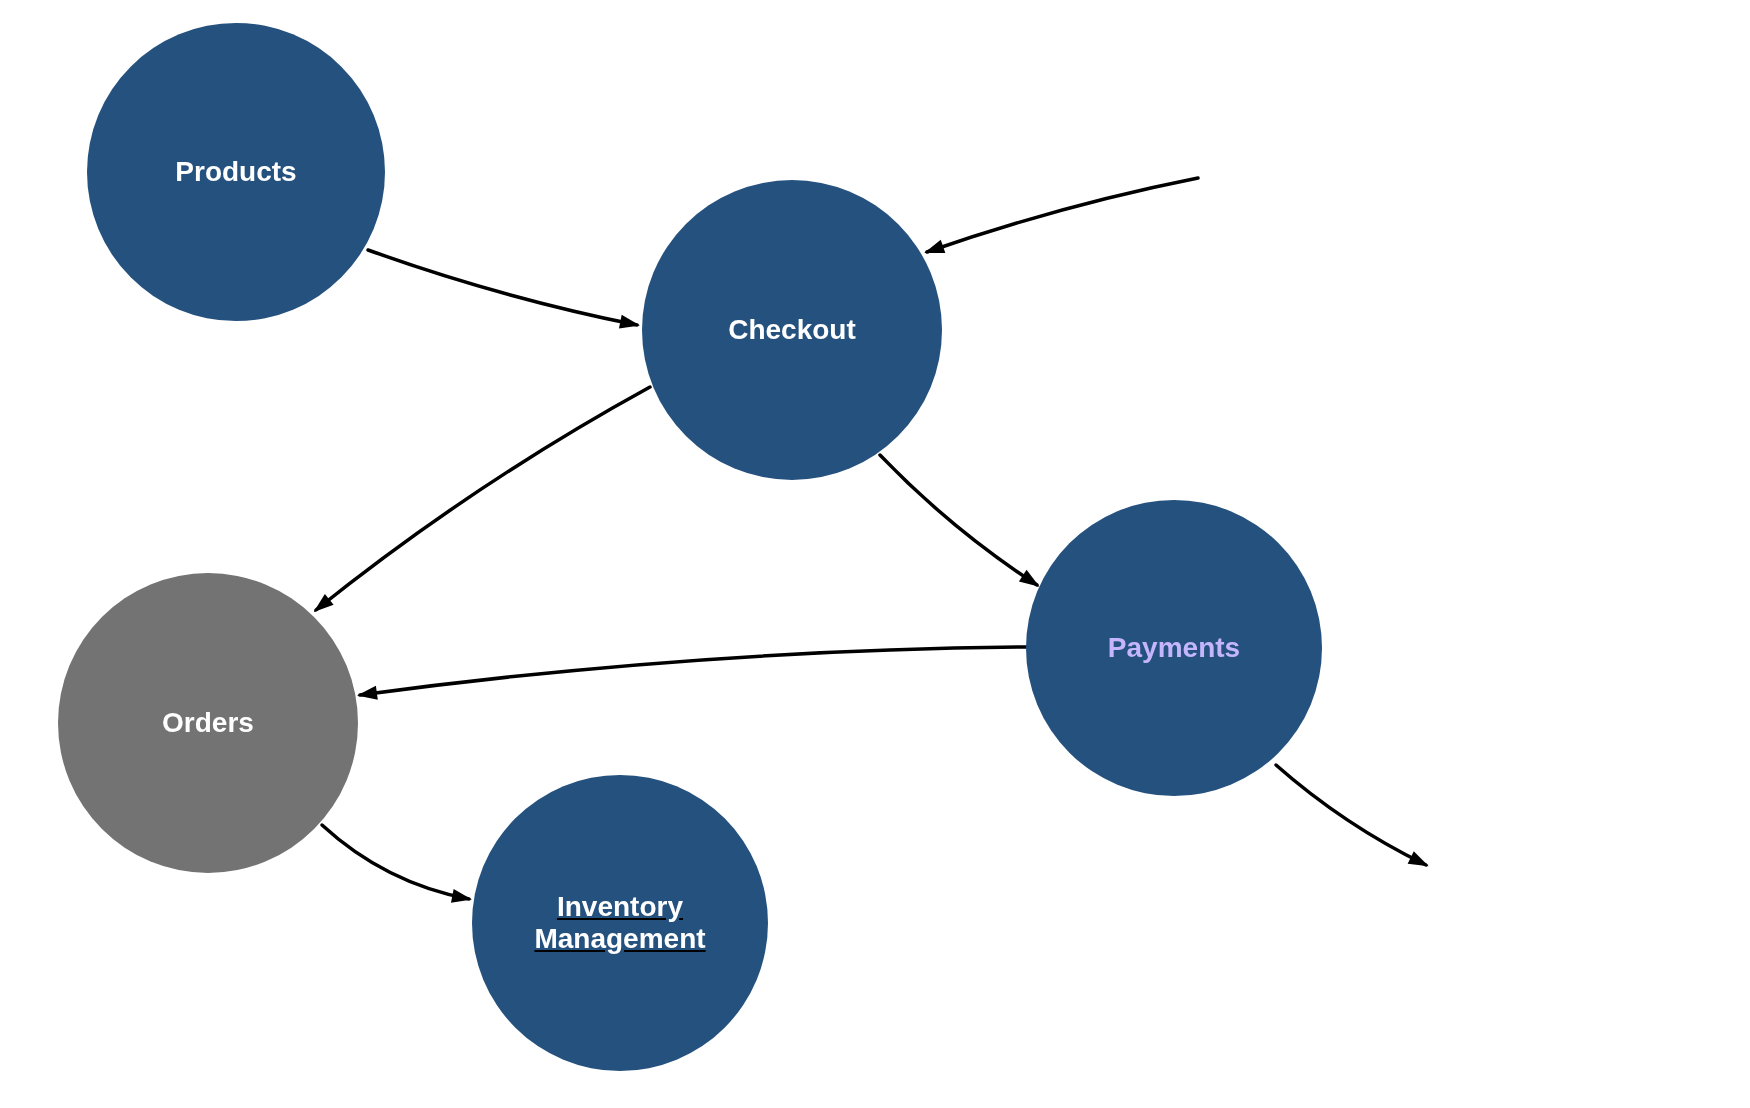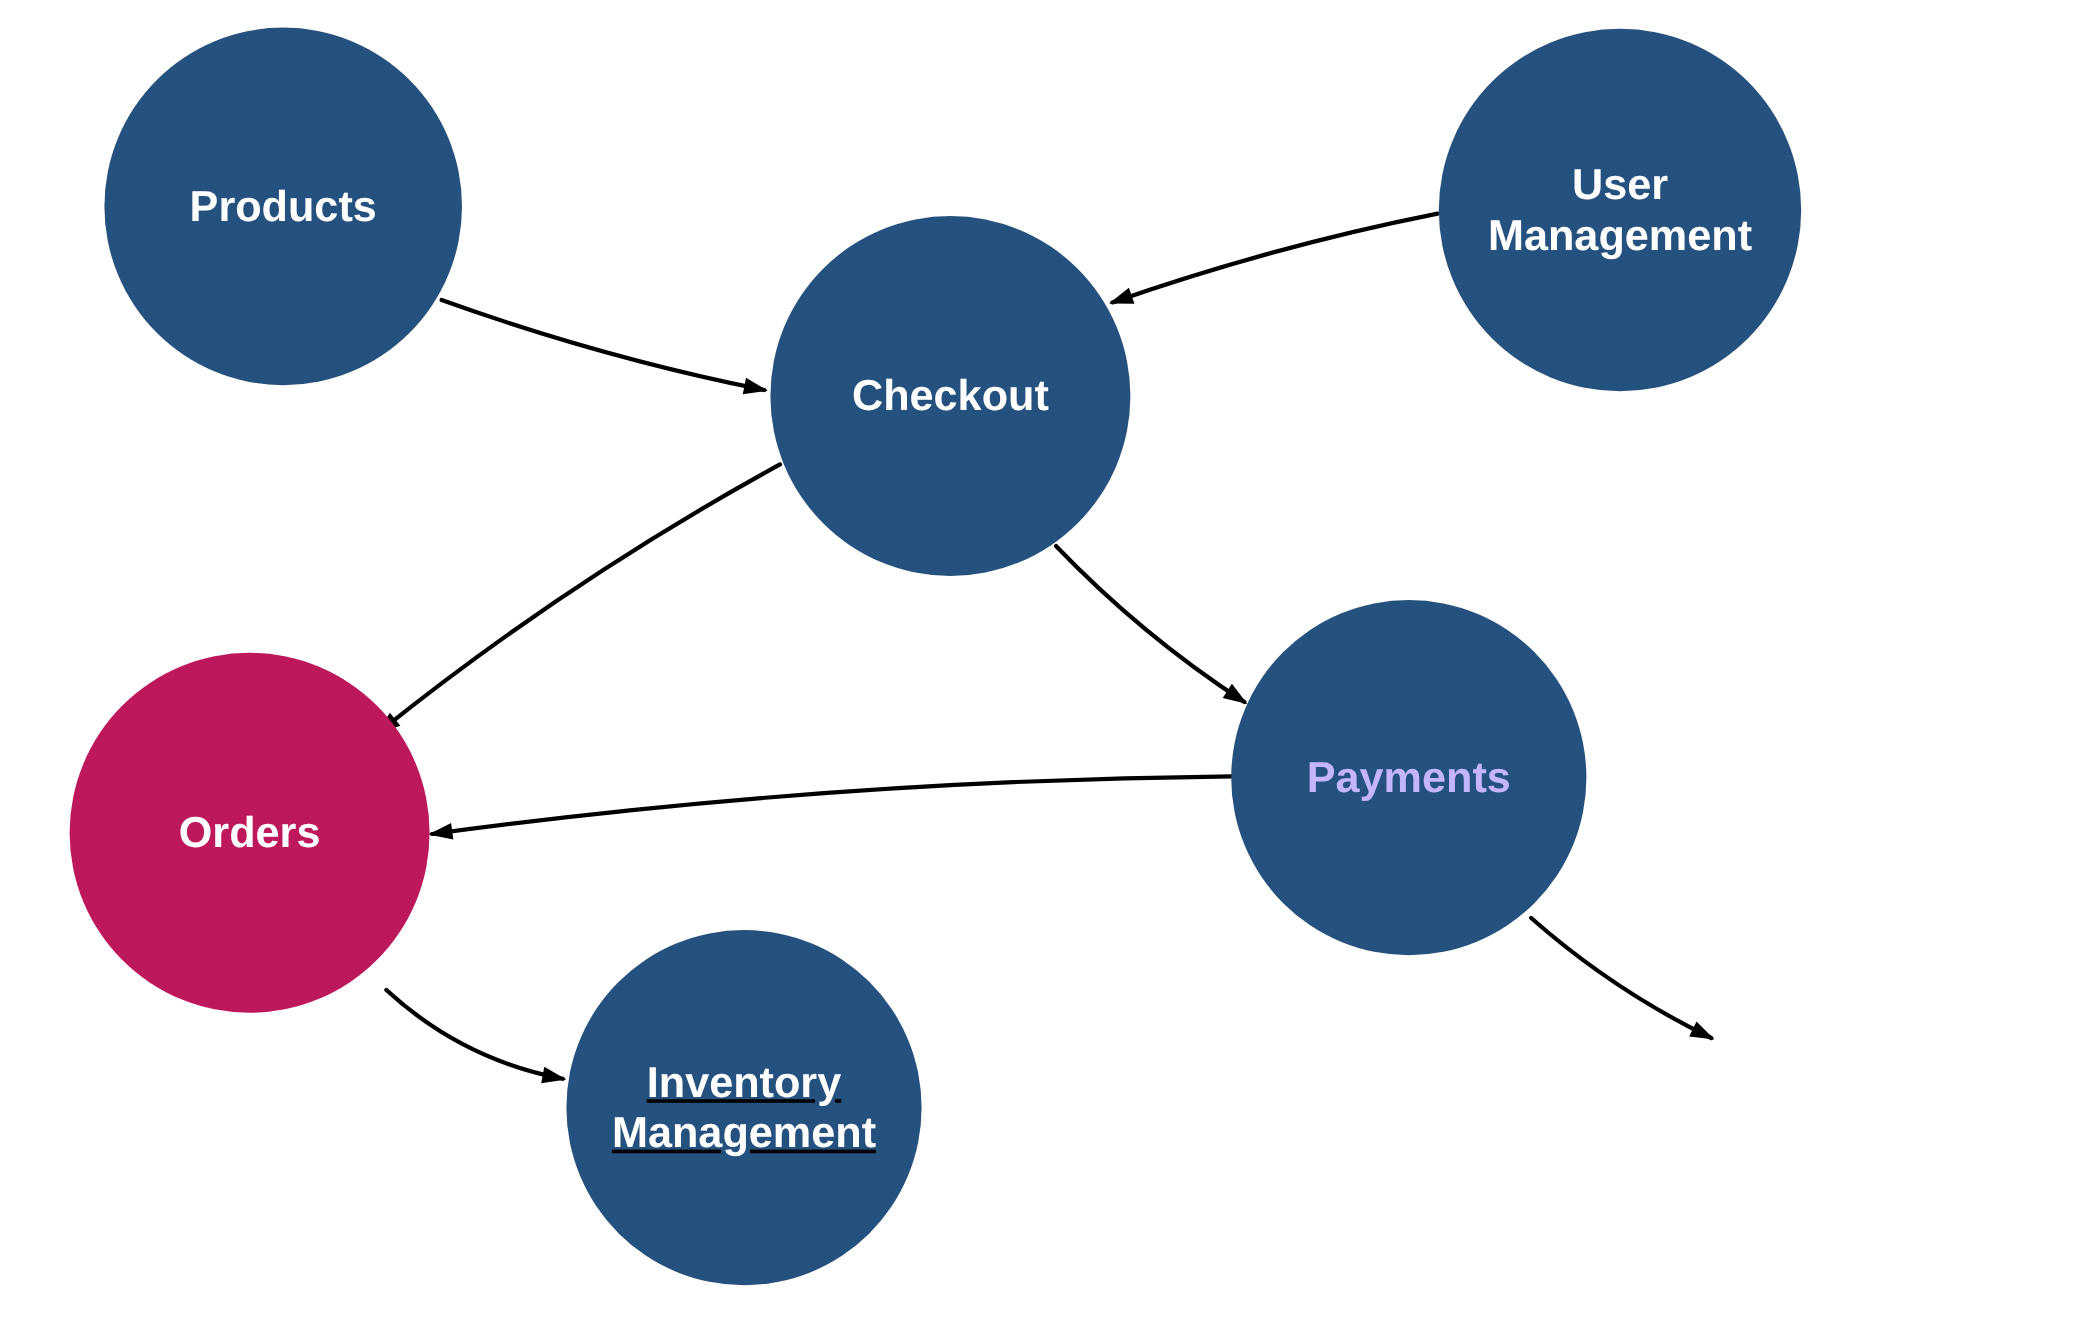--- a/index.html
+++ b/index.html
@@ -34,21 +34,21 @@
     display: flex;
     align-items: center;
     justify-content: center;
     box-sizing: border-box;
   }
   .node-label {
     display: block;
     max-width: 252px;
     text-align: center;
     color: #ffffff;
-    font-size: 36px;
+    font-size: 28px;
     font-weight: 700;
     line-height: 1.16;
     letter-spacing: 0px;
     user-select: none;
   }
 </style>
 </head>
 <body>
 
 <div class="canvas" style="background: rgb(255, 255, 255);">
@@ -66,33 +66,30 @@
       <path d="M 880 455 Q 951 529 1037 585" class="edge" stroke="#000000" marker-end="url(#arrowhead)"></path>
       <path d="M 1027 647 Q 693 650 360 695" class="edge" stroke="#000000" marker-end="url(#arrowhead)"></path>
       <path d="M 322 825 Q 385 883 469 899" class="edge" stroke="#000000" marker-end="url(#arrowhead)"></path>
       <path d="M 1276 765 Q 1344 825 1426 865" class="edge" stroke="#000000" marker-end="url(#arrowhead)"></path>
     </svg>
 
   <div class="node" style="left: 87px; top: 23px; width: 298px; height: 298px; background: rgb(37, 81, 126);">
     <span class="node-label" style="color: rgb(255, 255, 255);">Products</span>
   </div>
 
-  <div class="node" style="left: 1199px; top: 24px; width: 302px; height: 302px; background: rgb(37, 81, 126);">
-    <span class="node-label" style="color: rgb(255, 255, 255);">User Management</span>
-  </div>
 
   <div class="node" style="left: 642px; top: 180px; width: 300px; height: 300px; background: rgb(37, 81, 126);">
     <span class="node-label" style="color: rgb(255, 255, 255);">Checkout</span>
   </div>
 
   <div class="node" style="left: 1026px; top: 500px; width: 296px; height: 296px; background: rgb(37, 81, 126);">
     <span class="node-label" style="color: #c4b5fd;">Payments</span>
   </div>
 
-  <div class="node" style="left: 58px; top: 544px; width: 300px; height: 300px; background: #be185d; align-items: center;">
+  <div class="node" style="left: 58px; top: 573px; width: 300px; height: 300px; background: #737373; align-items: center;">
     <span class="node-label" style="color: rgb(255, 255, 255);">Orders</span>
   </div>
 
   <div class="node" style="left: 472px; top: 775px; width: 296px; height: 296px; background: rgb(37, 81, 126); text-decoration: underline;">
     <span class="node-label" style="color: rgb(255, 255, 255);">Inventory Management</span>
   </div>
 
 
 </div>
 

